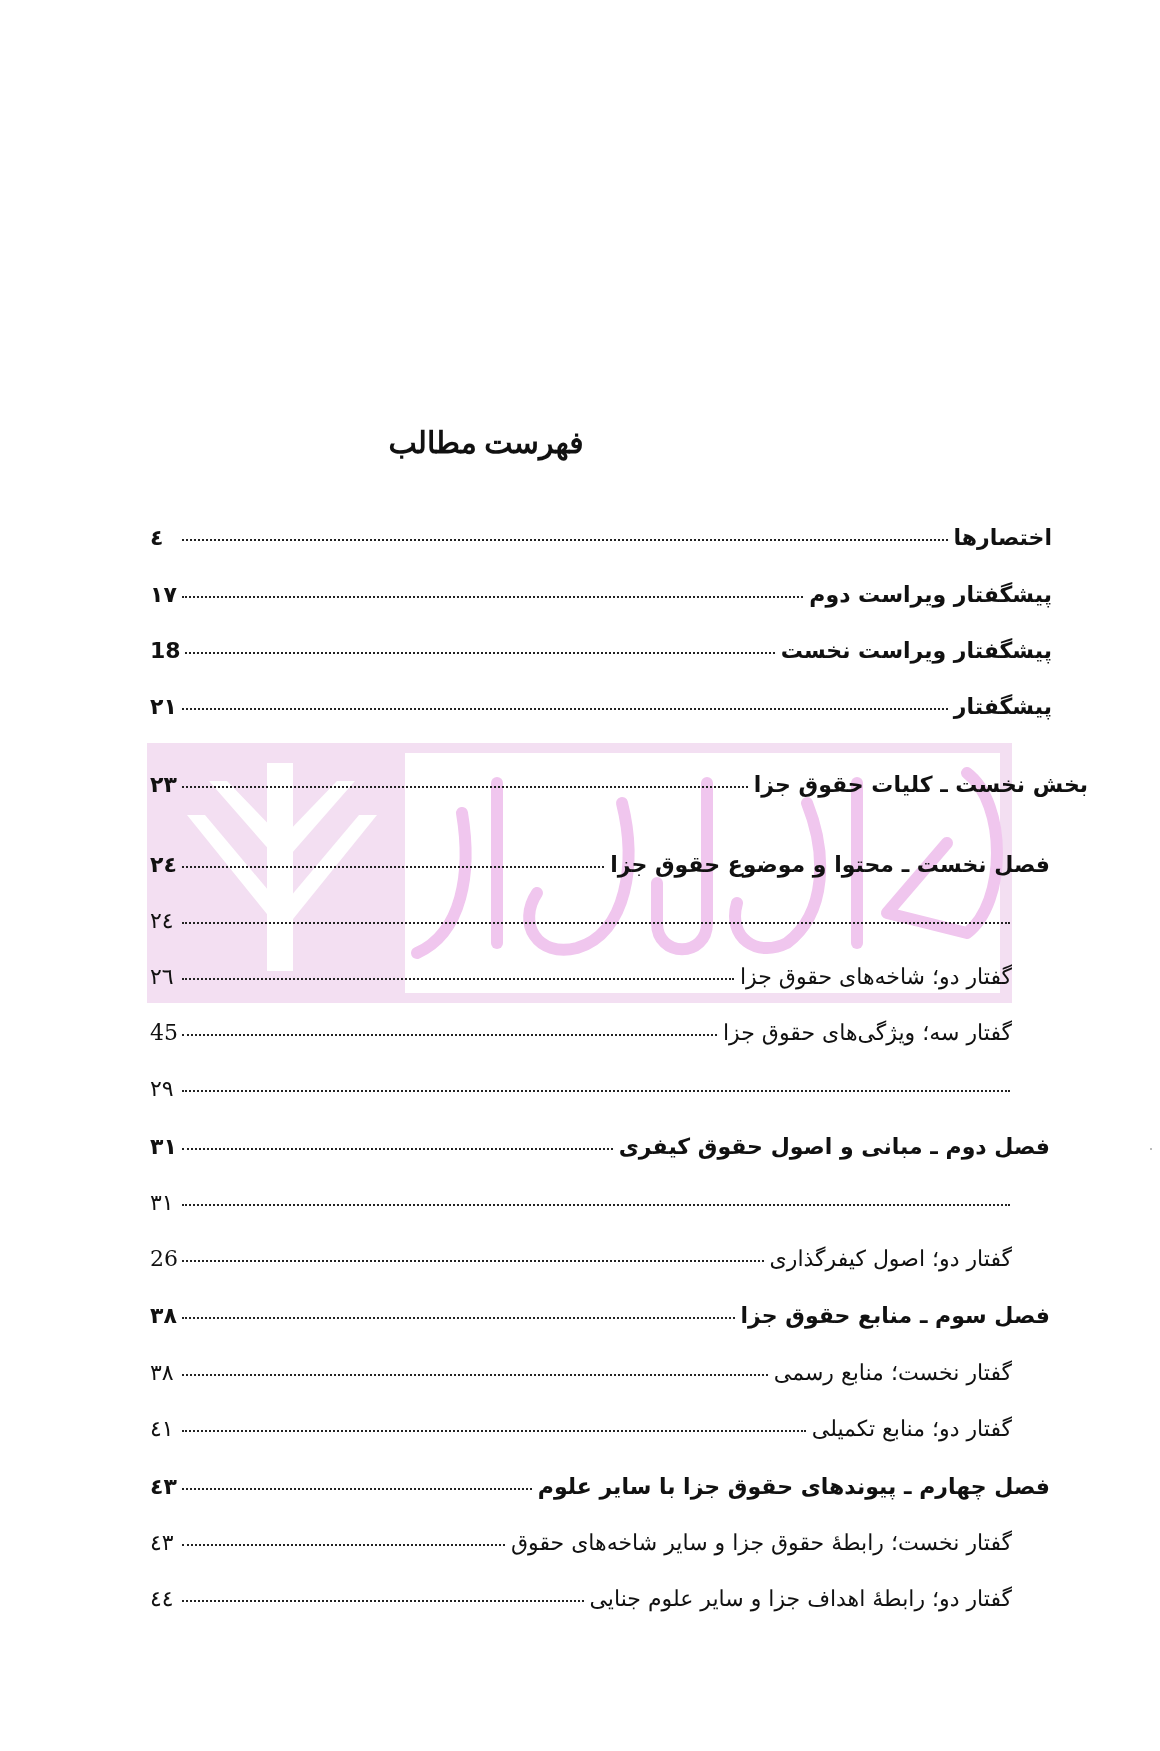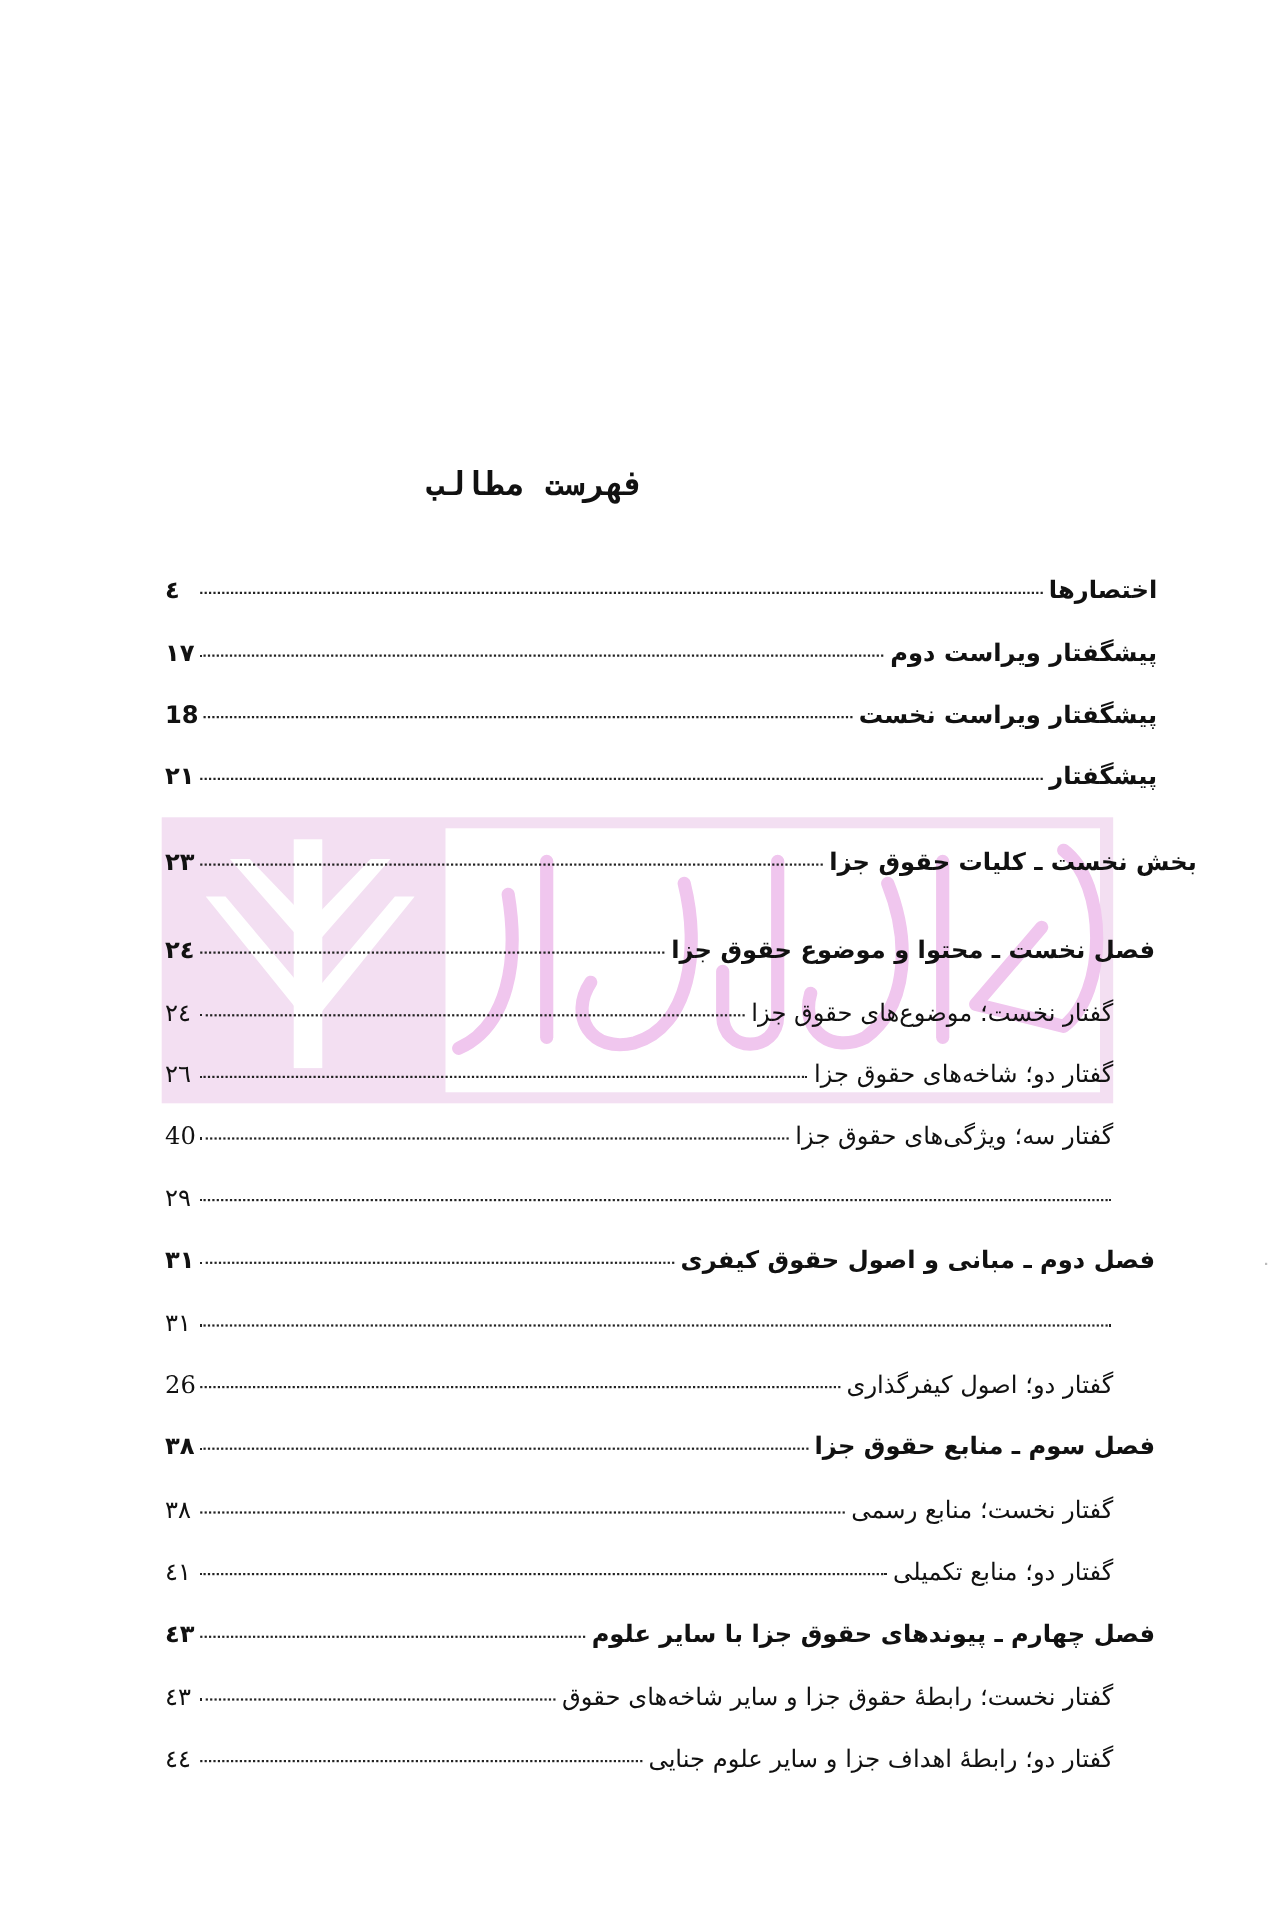--- a/index.html
+++ b/index.html
@@ -14,21 +14,21 @@
     overflow: hidden;
     font-family: "DejaVu Serif", "Liberation Serif", serif;
     color: #111111;
   }
   .page-title {
     position: absolute;
     top: 428px;
     left: 0;
     width: 972px;
     text-align: center;
-    font-family: Liberation Mono, monospace;
+    font-family: Liberation Serif, serif;
     font-weight: bold;
     font-size: 30px;
     direction: rtl;
     line-height: 1;
   }
   
   .watermark {
     position: absolute;
     left: 147px;
     top: 743px;
@@ -170,33 +170,32 @@
     <span class="toc-leader"></span>
     <span class="toc-page">۲۳</span>
   </div>
 
   <div class="toc-row lvl-chapter" style="top:852px; left:150px; width:900px;">
     <span class="toc-label">فصل نخست ـ محتوا و موضوع حقوق جزا</span>
     <span class="toc-leader"></span>
     <span class="toc-page">۲٤</span>
   </div>
   <div class="toc-row lvl-section" style="top:908px; left:150px; width:862px;">
-    <span class="toc-label">گفتار نخست؛ موضوع‌های حقوق جزا</span>
     <span class="toc-leader"></span>
     <span class="toc-page">۲٤</span>
   </div>
   <div class="toc-row lvl-section" style="top:964px; left:150px; width:862px;">
     <span class="toc-label">گفتار دو؛ شاخه‌های حقوق جزا</span>
     <span class="toc-leader"></span>
     <span class="toc-page">۲٦</span>
   </div>
   <div class="toc-row lvl-section" style="top:1020px; left:150px; width:862px;">
     <span class="toc-label">گفتار سه؛ ویژگی‌های حقوق جزا</span>
     <span class="toc-leader"></span>
-    <span class="toc-page">40</span>
+    <span class="toc-page">45</span>
   </div>
   <div class="toc-row lvl-section" style="top:1076px; left:150px; width:862px;">
     <span class="toc-leader"></span>
     <span class="toc-page">۲۹</span>
   </div>
 
   <div class="toc-row lvl-chapter" style="top:1134px; left:150px; width:900px;">
     <span class="toc-label">فصل دوم ـ مبانی و اصول حقوق کیفری</span>
     <span class="toc-leader"></span>
     <span class="toc-page">۳۱</span>

